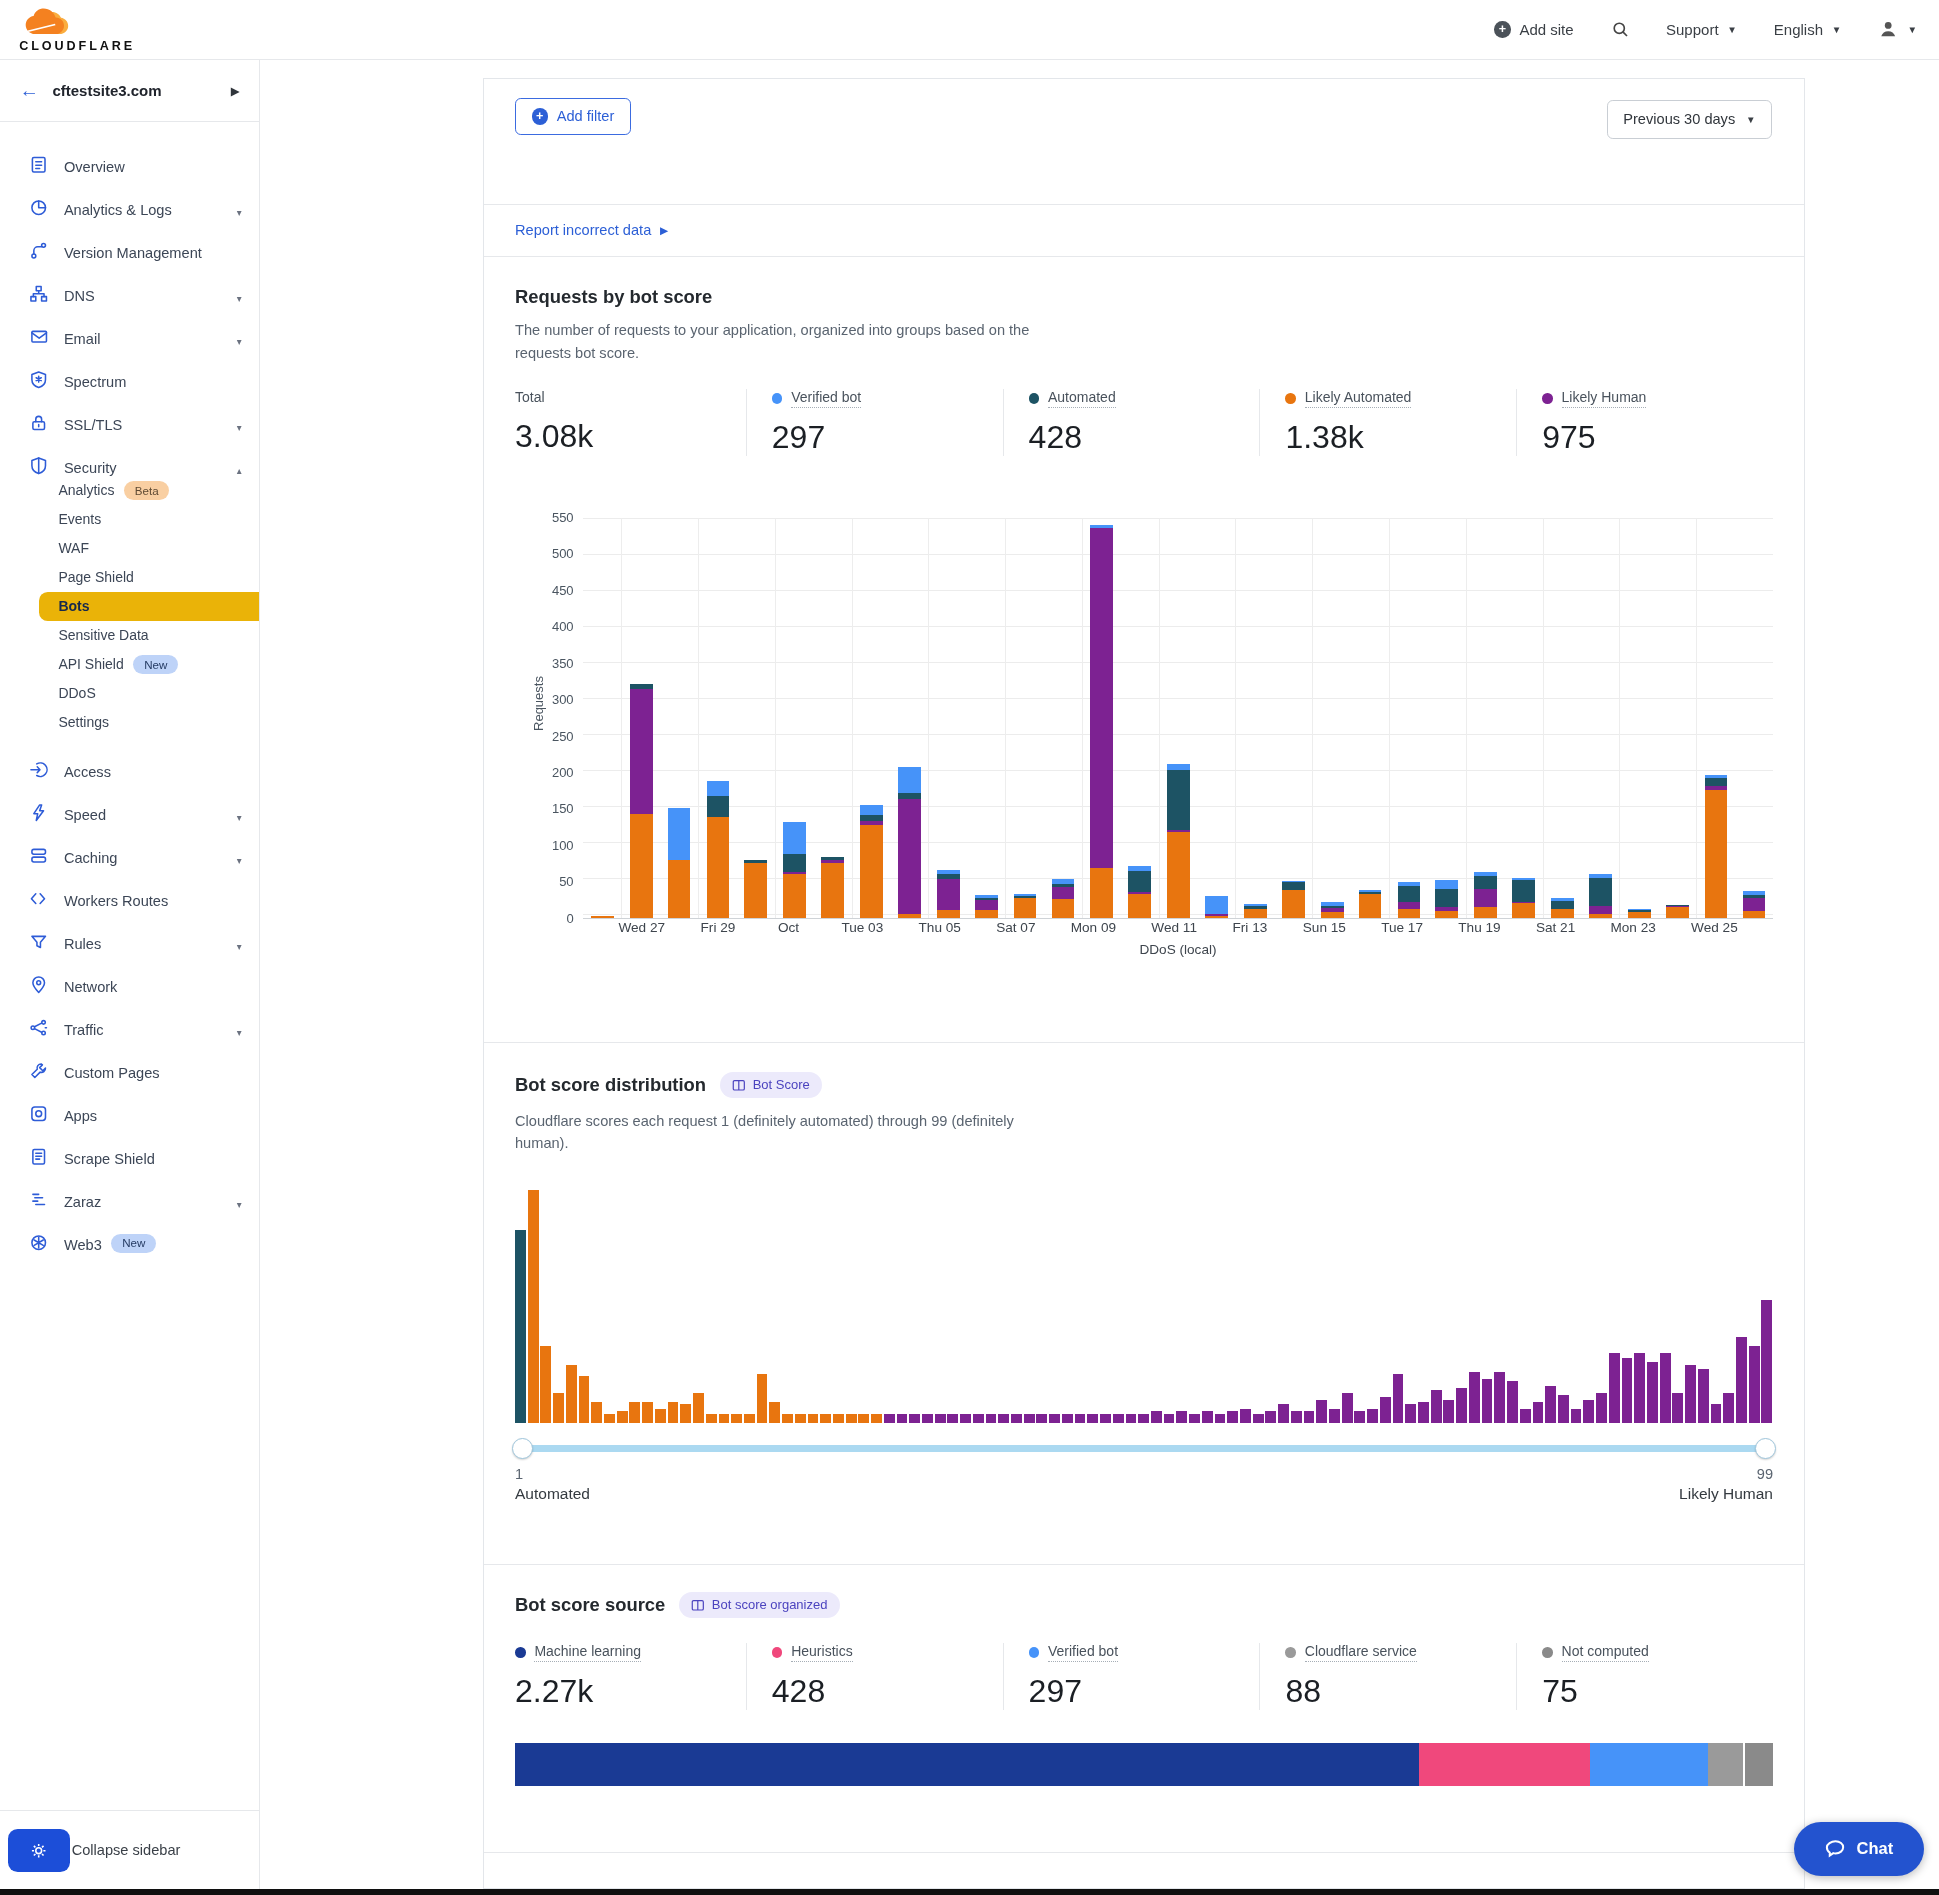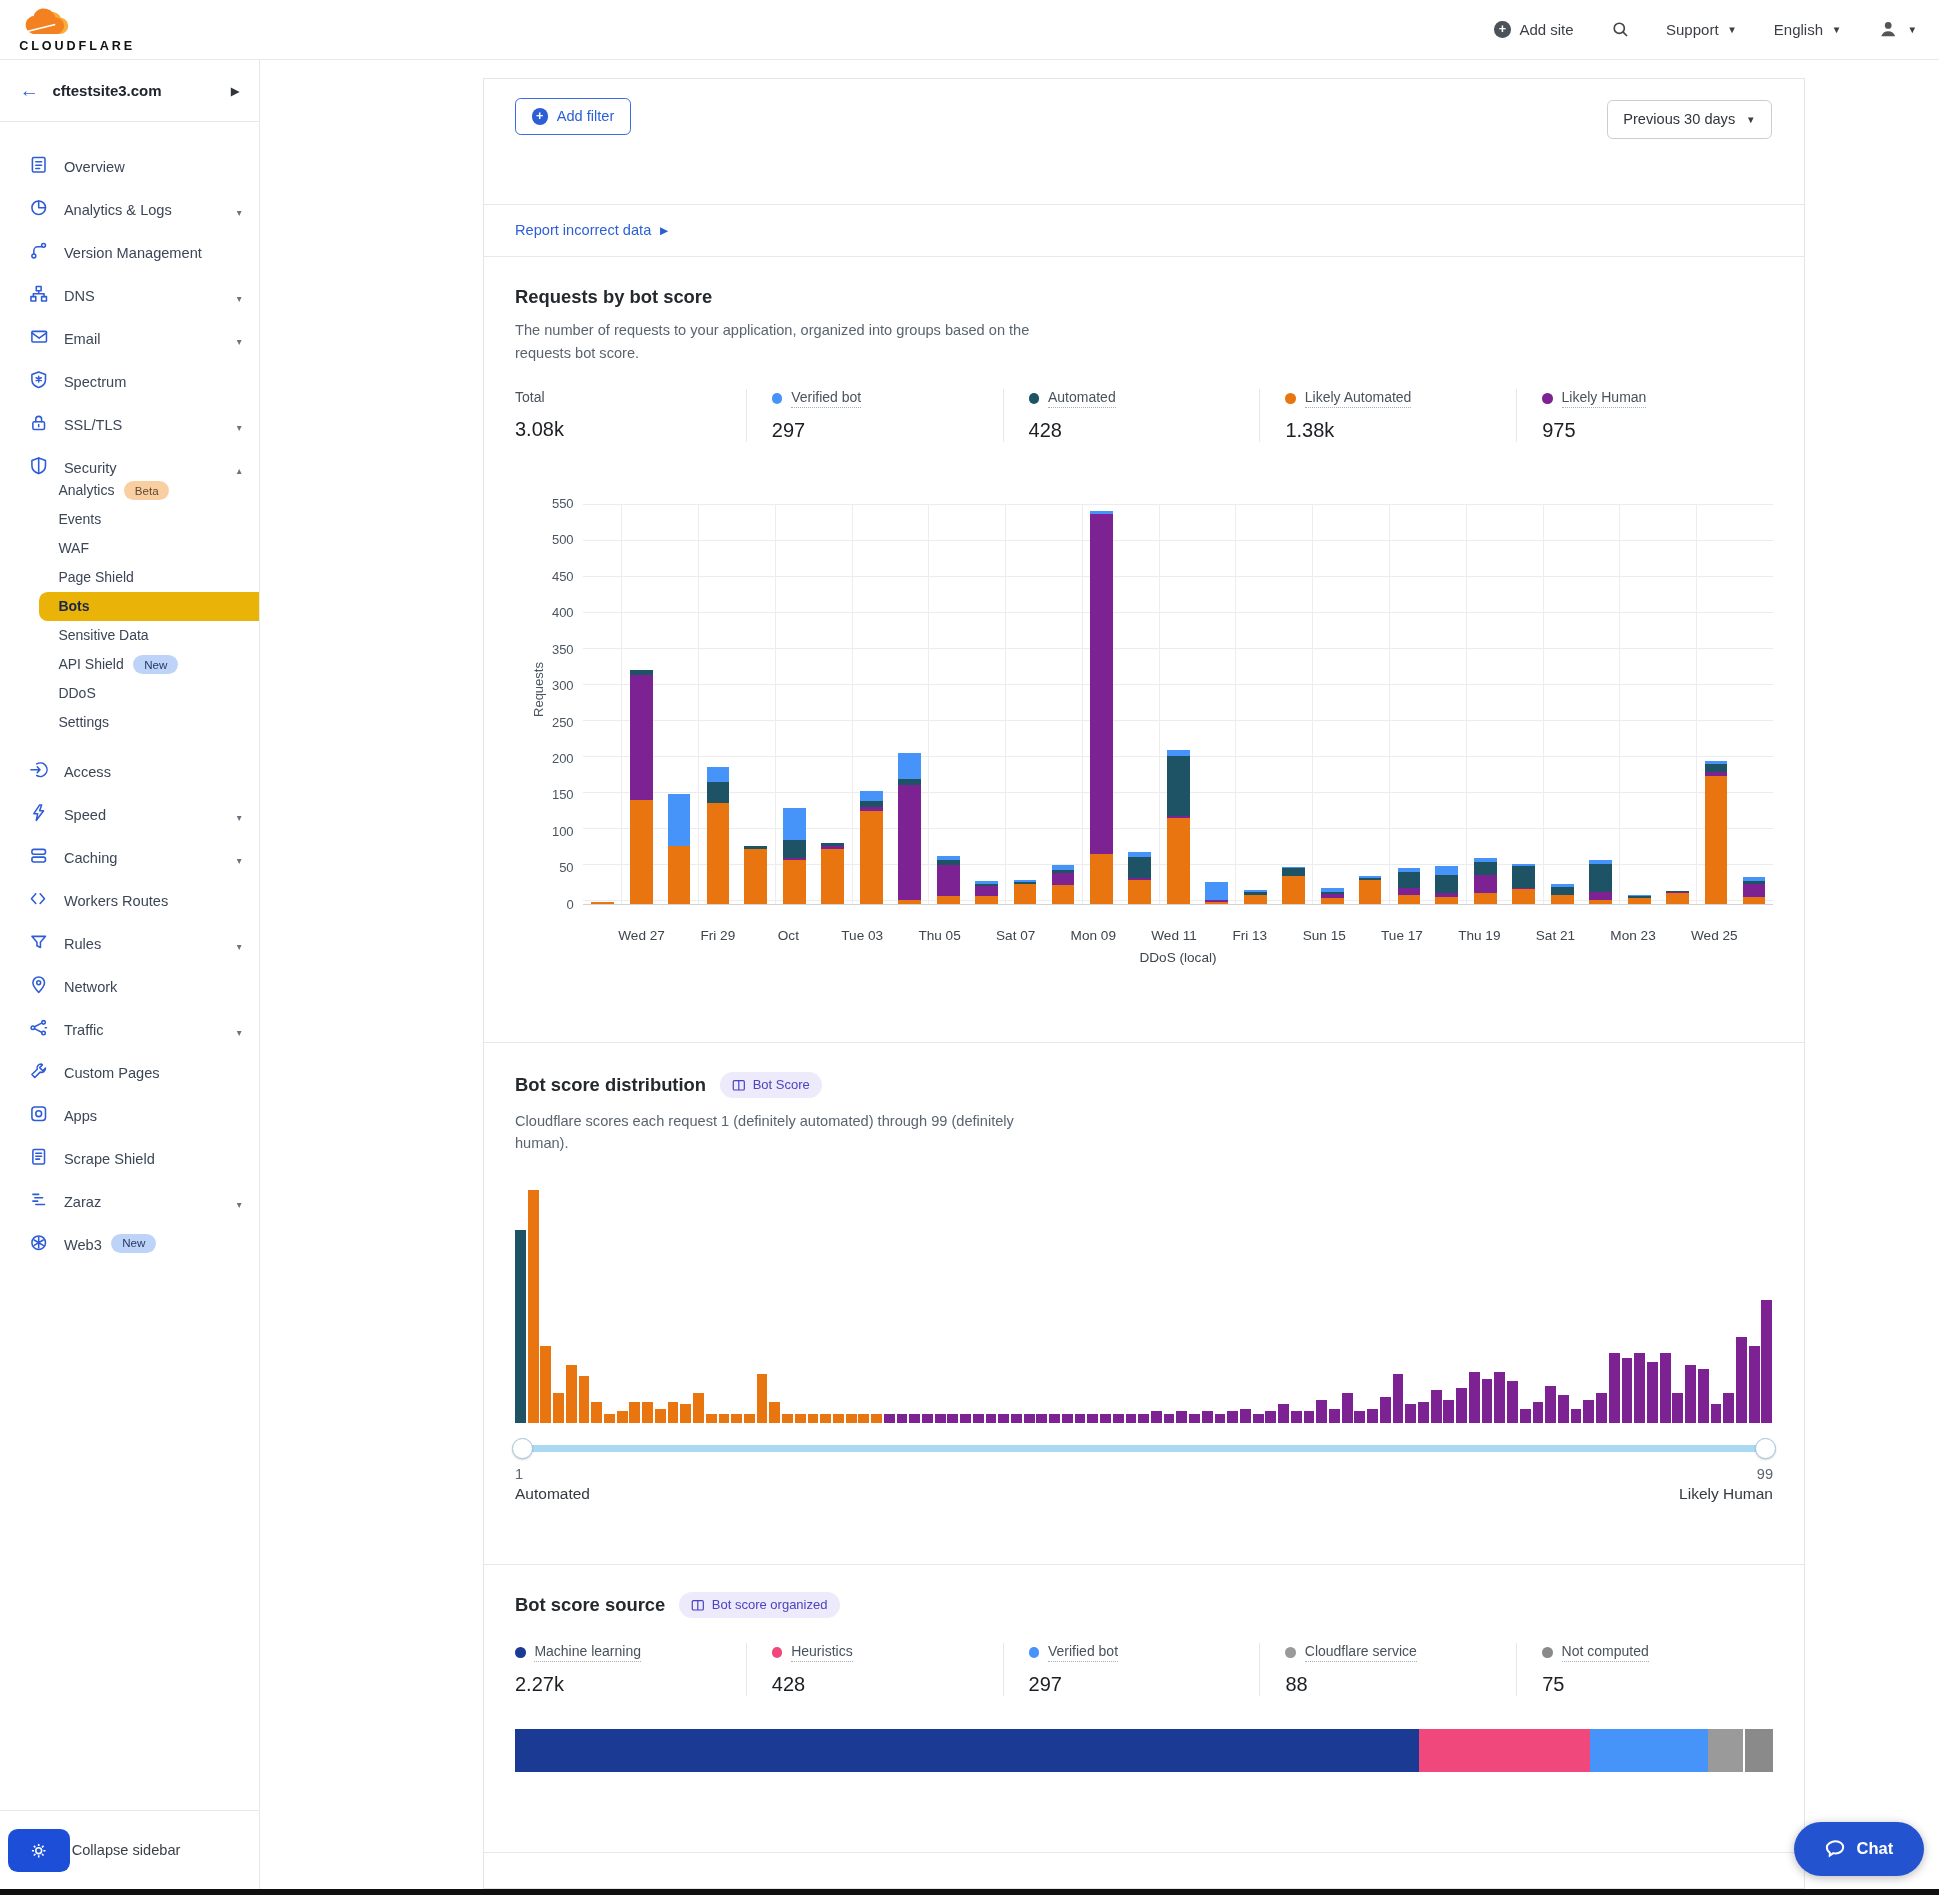--- a/index.html
+++ b/index.html
@@ -64,36 +64,36 @@
   .report-link .tri{font-size:10.7px;}
   .sec h2{font-size:18.4px;font-weight:700;color:#24292e;display:inline-block;vertical-align:middle;}
   .desc{margin-top:11.6px;width:543px;font-size:14.6px;line-height:1.55;color:#5a6470;}
   .stats{display:flex;margin-top:25px;}
   .stat{flex:1;padding-left:25px;border-left:1px solid #e6e8eb;}
   .stat:first-child{padding-left:0;border-left:none;}
   .stat-head{display:flex;align-items:center;gap:8.7px;}
   .dot{width:10.7px;height:10.7px;border-radius:50%;flex:0 0 10.7px;}
   .stat-label{font-size:14px;color:#49525c;border-bottom:1.9px dotted #a6aeb6;padding-bottom:1.9px;cursor:pointer;}
   .stat-label.plain{border-bottom:none;cursor:default;}
-  .stat-value{margin-top:10.7px;font-size:20px;font-weight:500;color:#1b1f24;}
+  .stat-value{margin-top:10.7px;font-size:32px;font-weight:500;color:#1b1f24;}
   
   .chartwrap{margin-top:62px;display:flex;}
   .ylab{width:21.3px;position:relative;}
   .ylab span{position:absolute;left:-3.9px;top:50%;transform:rotate(-90deg) translateX(40%);transform-origin:center;
     font-size:13px;color:#4a5560;white-space:nowrap;}
   .yticks{width:47px;position:relative;height:401px;}
   .yticks span{position:absolute;right:9.7px;font-size:13px;color:#4a5560;}
   .plot{flex:1;height:401px;position:relative;border-bottom:1px solid #cfd3d7;
     background-image:linear-gradient(to bottom,#ececec 1px,transparent 1px);background-size:100% 36px;
     display:flex;align-items:flex-end;}
   .slot{flex:1;height:100%;display:flex;justify-content:center;align-items:flex-end;}
   .slot.grid{border-left:1px solid #ededed;}
   .bar{width:60%;display:flex;flex-direction:column-reverse;}
   .seg{width:100%;}
-  .xlabels{display:flex;margin-top:23px;padding-left:68px;}
+  .xlabels{display:flex;margin-top:1px;padding-left:68px;justify-content:flex-end;}
   .xlabels span{flex:1;text-align:center;font-size:13.6px;color:#3e454d;white-space:nowrap;}
   .time-label{margin-top:6.8px;text-align:center;font-size:13.6px;color:#3e454d;padding-left:68px;}
   
   .pill{display:inline-flex;align-items:center;gap:6.8px;background:#eceafb;color:#4b43bf;font-size:13px;
     padding:5.8px 12.6px;border-radius:14.6px;margin-left:13.6px;vertical-align:middle;cursor:pointer;}
   
   .hist{margin-top:35px;height:233px;display:flex;align-items:flex-end;gap:1.9px;}
   .hbar{flex:1;}
   .slider{margin-top:13.6px;position:relative;height:23px;}
   .track{position:absolute;left:3.9px;right:3.9px;top:8.7px;height:6.8px;border-radius:3.9px;background:#abd9f1;}

